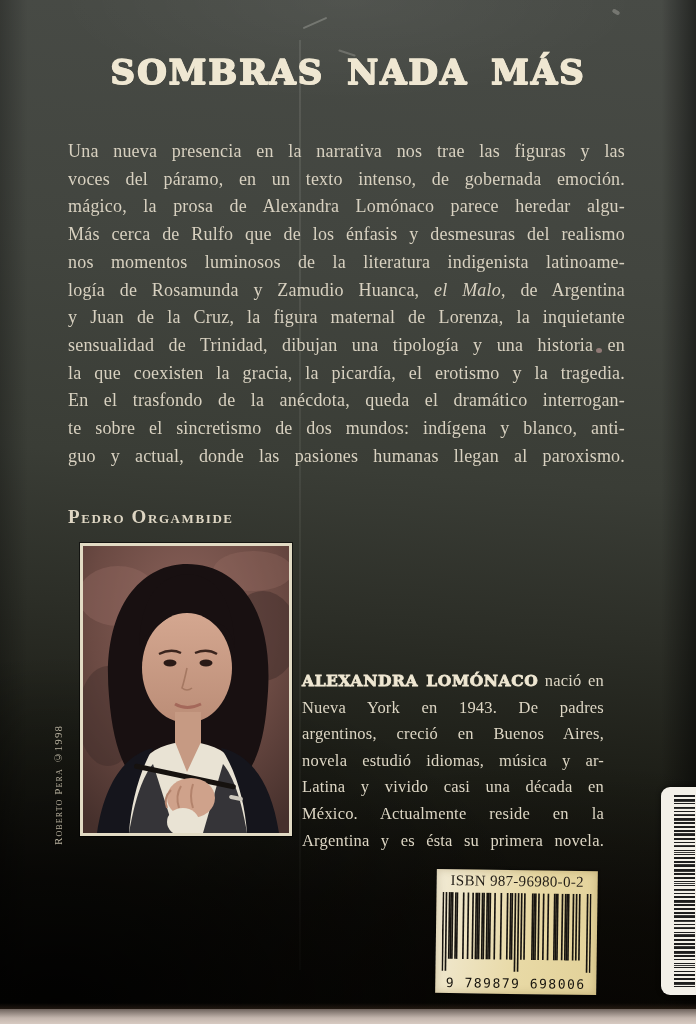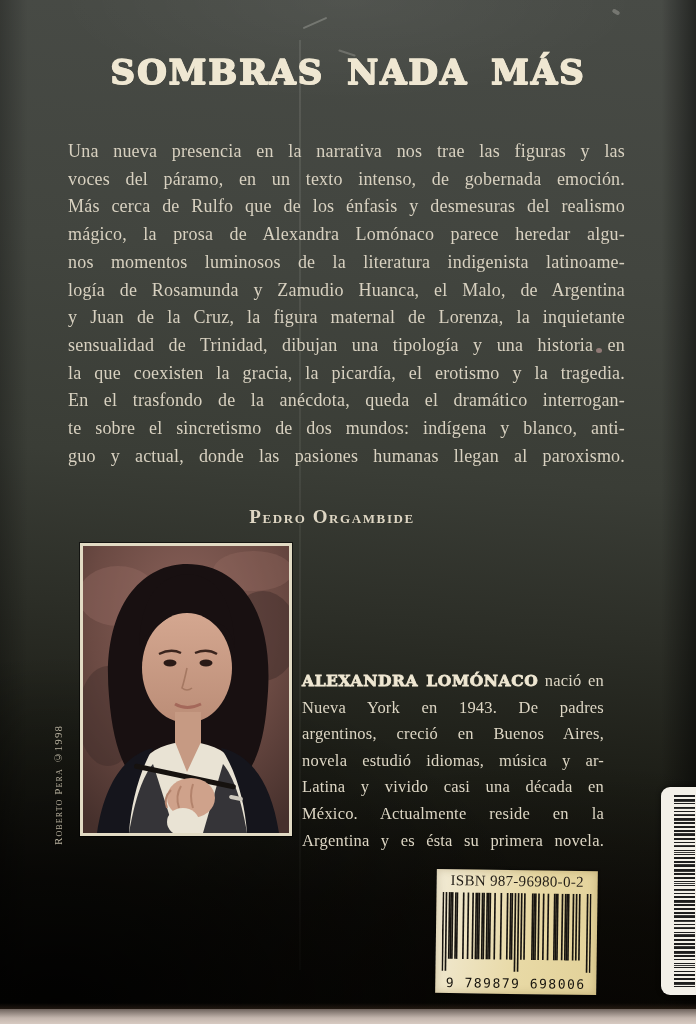--- a/index.html
+++ b/index.html
@@ -26,22 +26,22 @@
   .title{position:absolute;left:0;right:0;top:54px;margin:0;text-align:center;
     font-family:"DejaVu Serif",serif;font-weight:bold;font-size:34px;line-height:36px;
     letter-spacing:2px;word-spacing:9px;color:var(--title-text,#efe7d2);
     -webkit-text-stroke:1.3px currentColor;
     text-shadow:0 1px 0 currentColor, 1px 0 0 currentColor;}
   
   .blurb{position:absolute;left:68px;top:138px;width:557px;
     font-size:18px;line-height:27.7px;letter-spacing:.2px;
     color:var(--body-text,#d8d1c0);}
   .blurb .line{text-align:justify;text-align-last:justify;}
-  .it{}
-  .attribution{position:absolute;left:68px;top:506px;width:528px;text-align:center;
+  .it{font-style:italic;}
+  .attribution{position:absolute;left:68px;top:506px;width:528px;text-align:left;
     font-variant:small-caps;font-weight:600;font-size:19px;letter-spacing:1.6px;
     color:#ded6c3;}
   
   .photo-frame{position:absolute;left:80px;top:543px;width:212px;height:293px;
     border:3px solid #e2dbc4;box-sizing:border-box;background:#5c413c;
     box-shadow:0 0 0 1px rgba(0,0,0,.6);}
   .photo-frame svg{display:block;width:100%;height:100%;}
   .photo-credit{position:absolute;left:52px;top:685px;width:20px;height:160px;
     writing-mode:vertical-rl;transform:rotate(180deg);
     font-variant:small-caps;font-size:11px;letter-spacing:1.1px;color:#b7b09e;}
@@ -86,22 +86,22 @@
     <div class="scuff s1"></div>
     <div class="scuff s2"></div>
     <div class="scuff s3"></div>
     <div class="scuff s4"></div>
 
     <h1 class="title">SOMBRAS NADA MÁS</h1>
 
     <div class="blurb">
         <div class="line"><span>Una nueva presencia en la narrativa nos trae las figuras y las</span></div>
         <div class="line"><span>voces del páramo, en un texto intenso, de gobernada emoción.</span></div>
+        <div class="line"><span>mágico, la prosa de Alexandra Lomónaco parece heredar algu-</span></div>
         <div class="line"><span>Más cerca de Rulfo que de los énfasis y desmesuras del realismo</span></div>
-        <div class="line"><span>mágico, la prosa de Alexandra Lomónaco parece heredar algu-</span></div>
         <div class="line"><span>nos momentos luminosos de la literatura indigenista latinoame-</span></div>
         <div class="line"><span>logía de Rosamunda y Zamudio Huanca, </span><span class="it">el Malo</span><span>, de Argentina</span></div>
         <div class="line"><span>y Juan de la Cruz, la figura maternal de Lorenza, la inquietante</span></div>
         <div class="line"><span>sensualidad de Trinidad, dibujan una tipología y una historia en</span></div>
         <div class="line"><span>la que coexisten la gracia, la picardía, el erotismo y la tragedia.</span></div>
         <div class="line"><span>En el trasfondo de la anécdota, queda el dramático interrogan-</span></div>
         <div class="line"><span>te sobre el sincretismo de dos mundos: indígena y blanco, anti-</span></div>
         <div class="line"><span>guo y actual, donde las pasiones humanas llegan al paroxismo.</span></div>
       </div>
 

